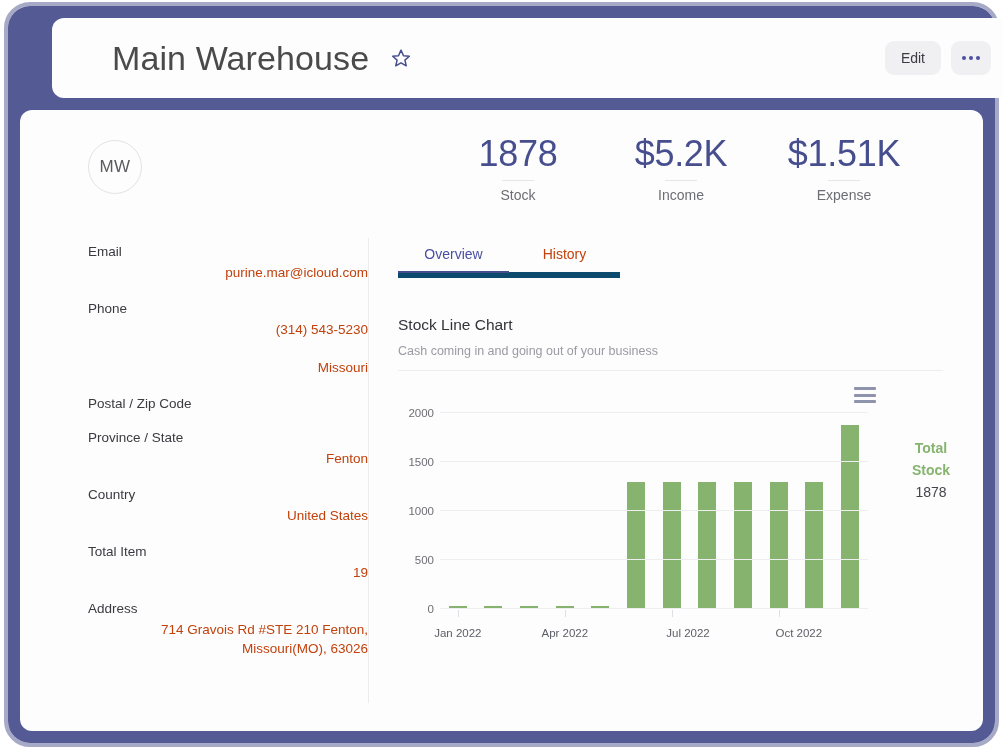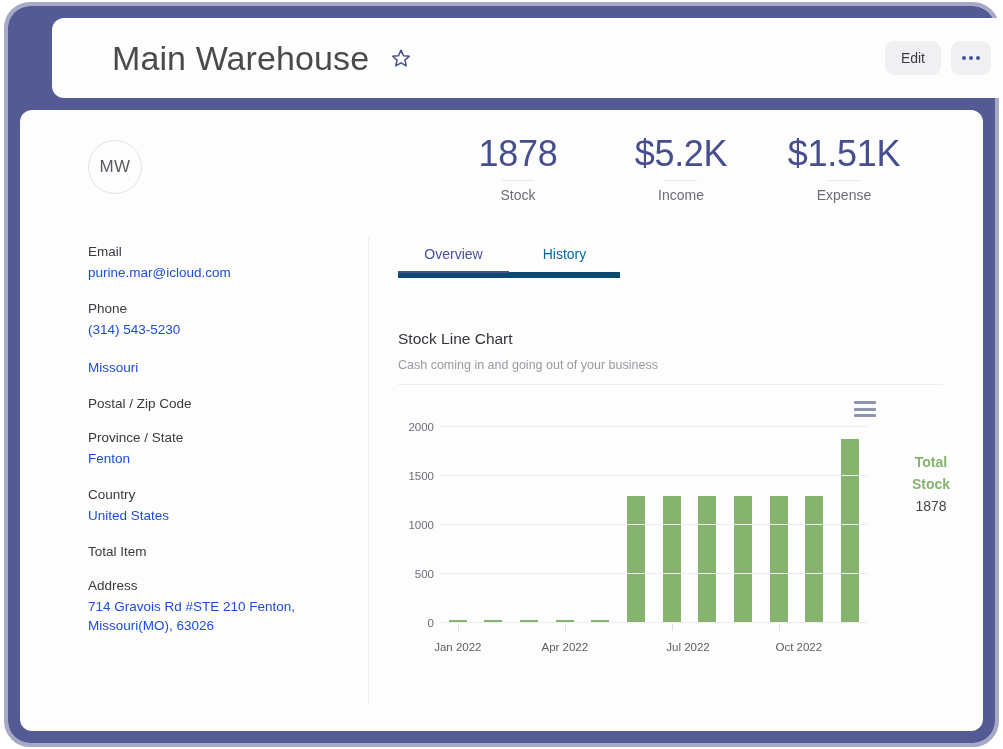--- a/index.html
+++ b/index.html
@@ -140,22 +140,23 @@
   }
   .info-field { margin-bottom: 19px; }
   .info-label {
     font-size: 13.5px;
     color: #3a3a40;
     font-weight: 500;
     margin-bottom: 4px;
   }
   .info-value {
     font-size: 13.5px;
-    color: #1d4ed8;
+    color: #c2410c;
     line-height: 19px;
+    text-align: right;
   }
 
   
   #vdivider {
     position: absolute;
     left: 348px; top: 128px;
     width: 1px; height: 465px;
     background: #ececf0;
   }
 
@@ -169,33 +170,33 @@
     display: flex;
     position: relative;
     border-bottom: 6px solid #0c4a6e;
     width: 222px;
   }
   .tab {
     font-size: 14px;
     padding: 8px 0 10px;
     width: 111px;
     text-align: center;
-    color: #0369a1;
+    color: #c2410c;
     cursor: pointer;
     position: relative;
   }
   .tab.active { color: #4a4fa0; }
   .tab.active::after {
     content: "";
     position: absolute;
     left: 0; bottom: -1px;
     width: 111px; height: 2px;
     background: #474e8e;
   }
-  #chart-head { margin-top: 52px; }
+  #chart-head { margin-top: 38px; }
   #chart-title {
     font-size: 15.5px;
     color: #33333a;
     font-weight: 500;
   }
   #chart-subtitle {
     font-size: 12.5px;
     color: #9a9aa2;
     margin-top: 10px;
     padding-bottom: 12px;
@@ -357,20 +358,21 @@
       <div class="info-field">
         <div class="info-label">Province / State</div>
         <div class="info-value">Fenton</div>
       </div>
       <div class="info-field">
         <div class="info-label">Country</div>
         <div class="info-value">United States</div>
       </div>
       <div class="info-field">
         <div class="info-label">Total Item</div>
+        <div class="info-value">19</div>
       </div>
       <div class="info-field">
         <div class="info-label">Address</div>
         <div class="info-value">714 Gravois Rd #STE 210 Fenton, Missouri(MO), 63026</div>
       </div>
     </div>
 
     <div id="vdivider"></div>
 
     <div id="rightpanel">

